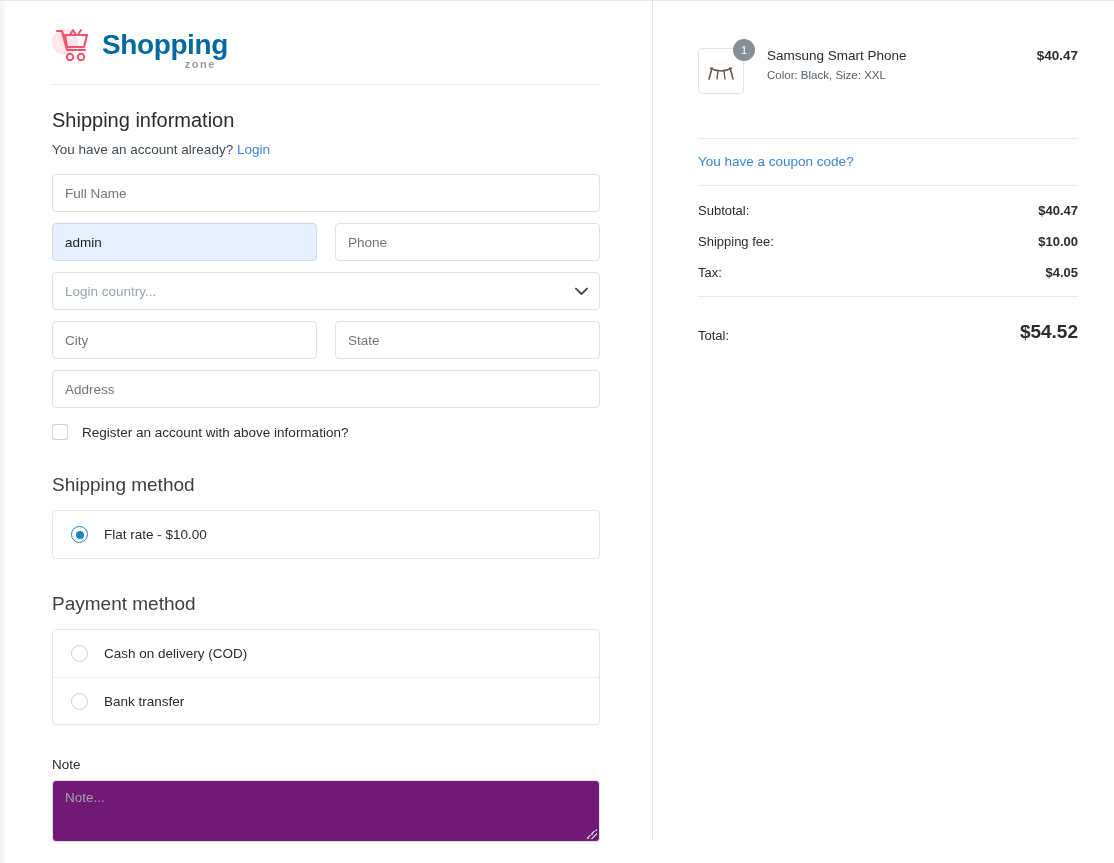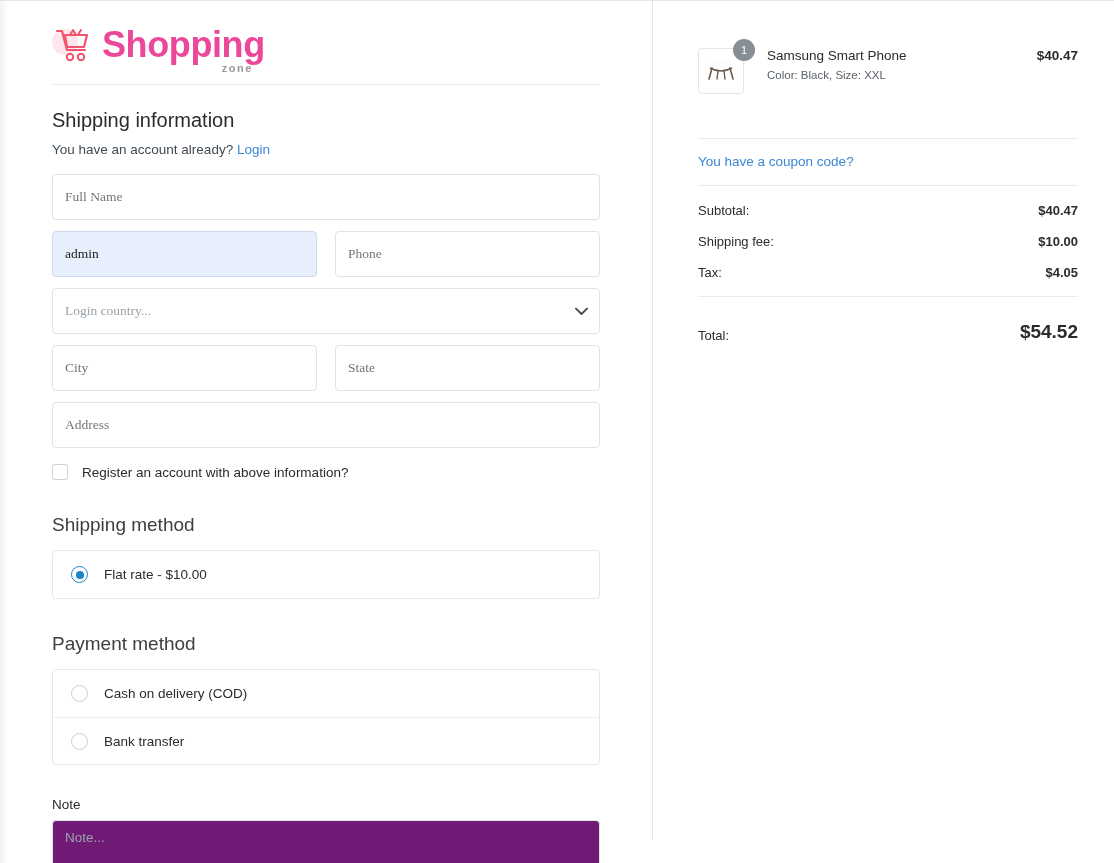--- a/index.html
+++ b/index.html
@@ -36,46 +36,46 @@
   }
   .logo-mark { position: relative; width: 42px; height: 40px; flex: none; }
   .logo-blob {
     position: absolute; left: 0; top: 4px;
     width: 26px; height: 26px; border-radius: 50%;
     background: #fde7ec;
   }
   .logo-cart { position: absolute; left: 2px; top: 2px; }
   .logo-text { margin-left: 8px; position: relative; }
   .logo-main {
-    font-size: 36px; font-weight: bold; letter-spacing: -0.4px;
-    color: #ec4899; line-height: 1;
+    font-size: 28px; font-weight: bold; letter-spacing: -0.4px;
+    color: #0369a1; line-height: 1;
   }
   .logo-sub {
     position: absolute; right: 12px; bottom: -11px;
     font-size: 11px; font-weight: bold; color: #9a9a9a;
     letter-spacing: 1.5px;
   }
   .logo-divider {
     width: 548px; height: 1px; background: #e9ecef; margin-top: 8px;
   }
 
   h2.section-title {
     font-size: 20px; font-weight: normal; color: #2b2b2b;
     margin: 22px 0 0 0; line-height: 1.3;
   }
   .account-line {
     font-size: 13.5px; color: #3f4a52; margin-top: 9px;
   }
   .account-line a { color: #3b87d4; text-decoration: none; }
 
   .field {
-    width: 100%; height: 46px;
+    width: 100%; height: 38px;
     border: 1px solid #dfe3e7; border-radius: 4px;
     background: #fff;
-    font-family: Liberation Serif, serif;
+    font-family: Liberation Sans, sans-serif;
     font-size: 13.5px; color: #2b2b2b;
     padding: 0 12px; outline: none;
     display: flex; align-items: center;
   }
   .field.placeholder { color: #9aa3ab; }
   .field.autofill {
     background: #e8effc; border-color: #cfd9ec; color: #222;
   }
   .row { display: flex; gap: 18px; margin-top: 11px; }
   .row > .field { flex: 1; }

